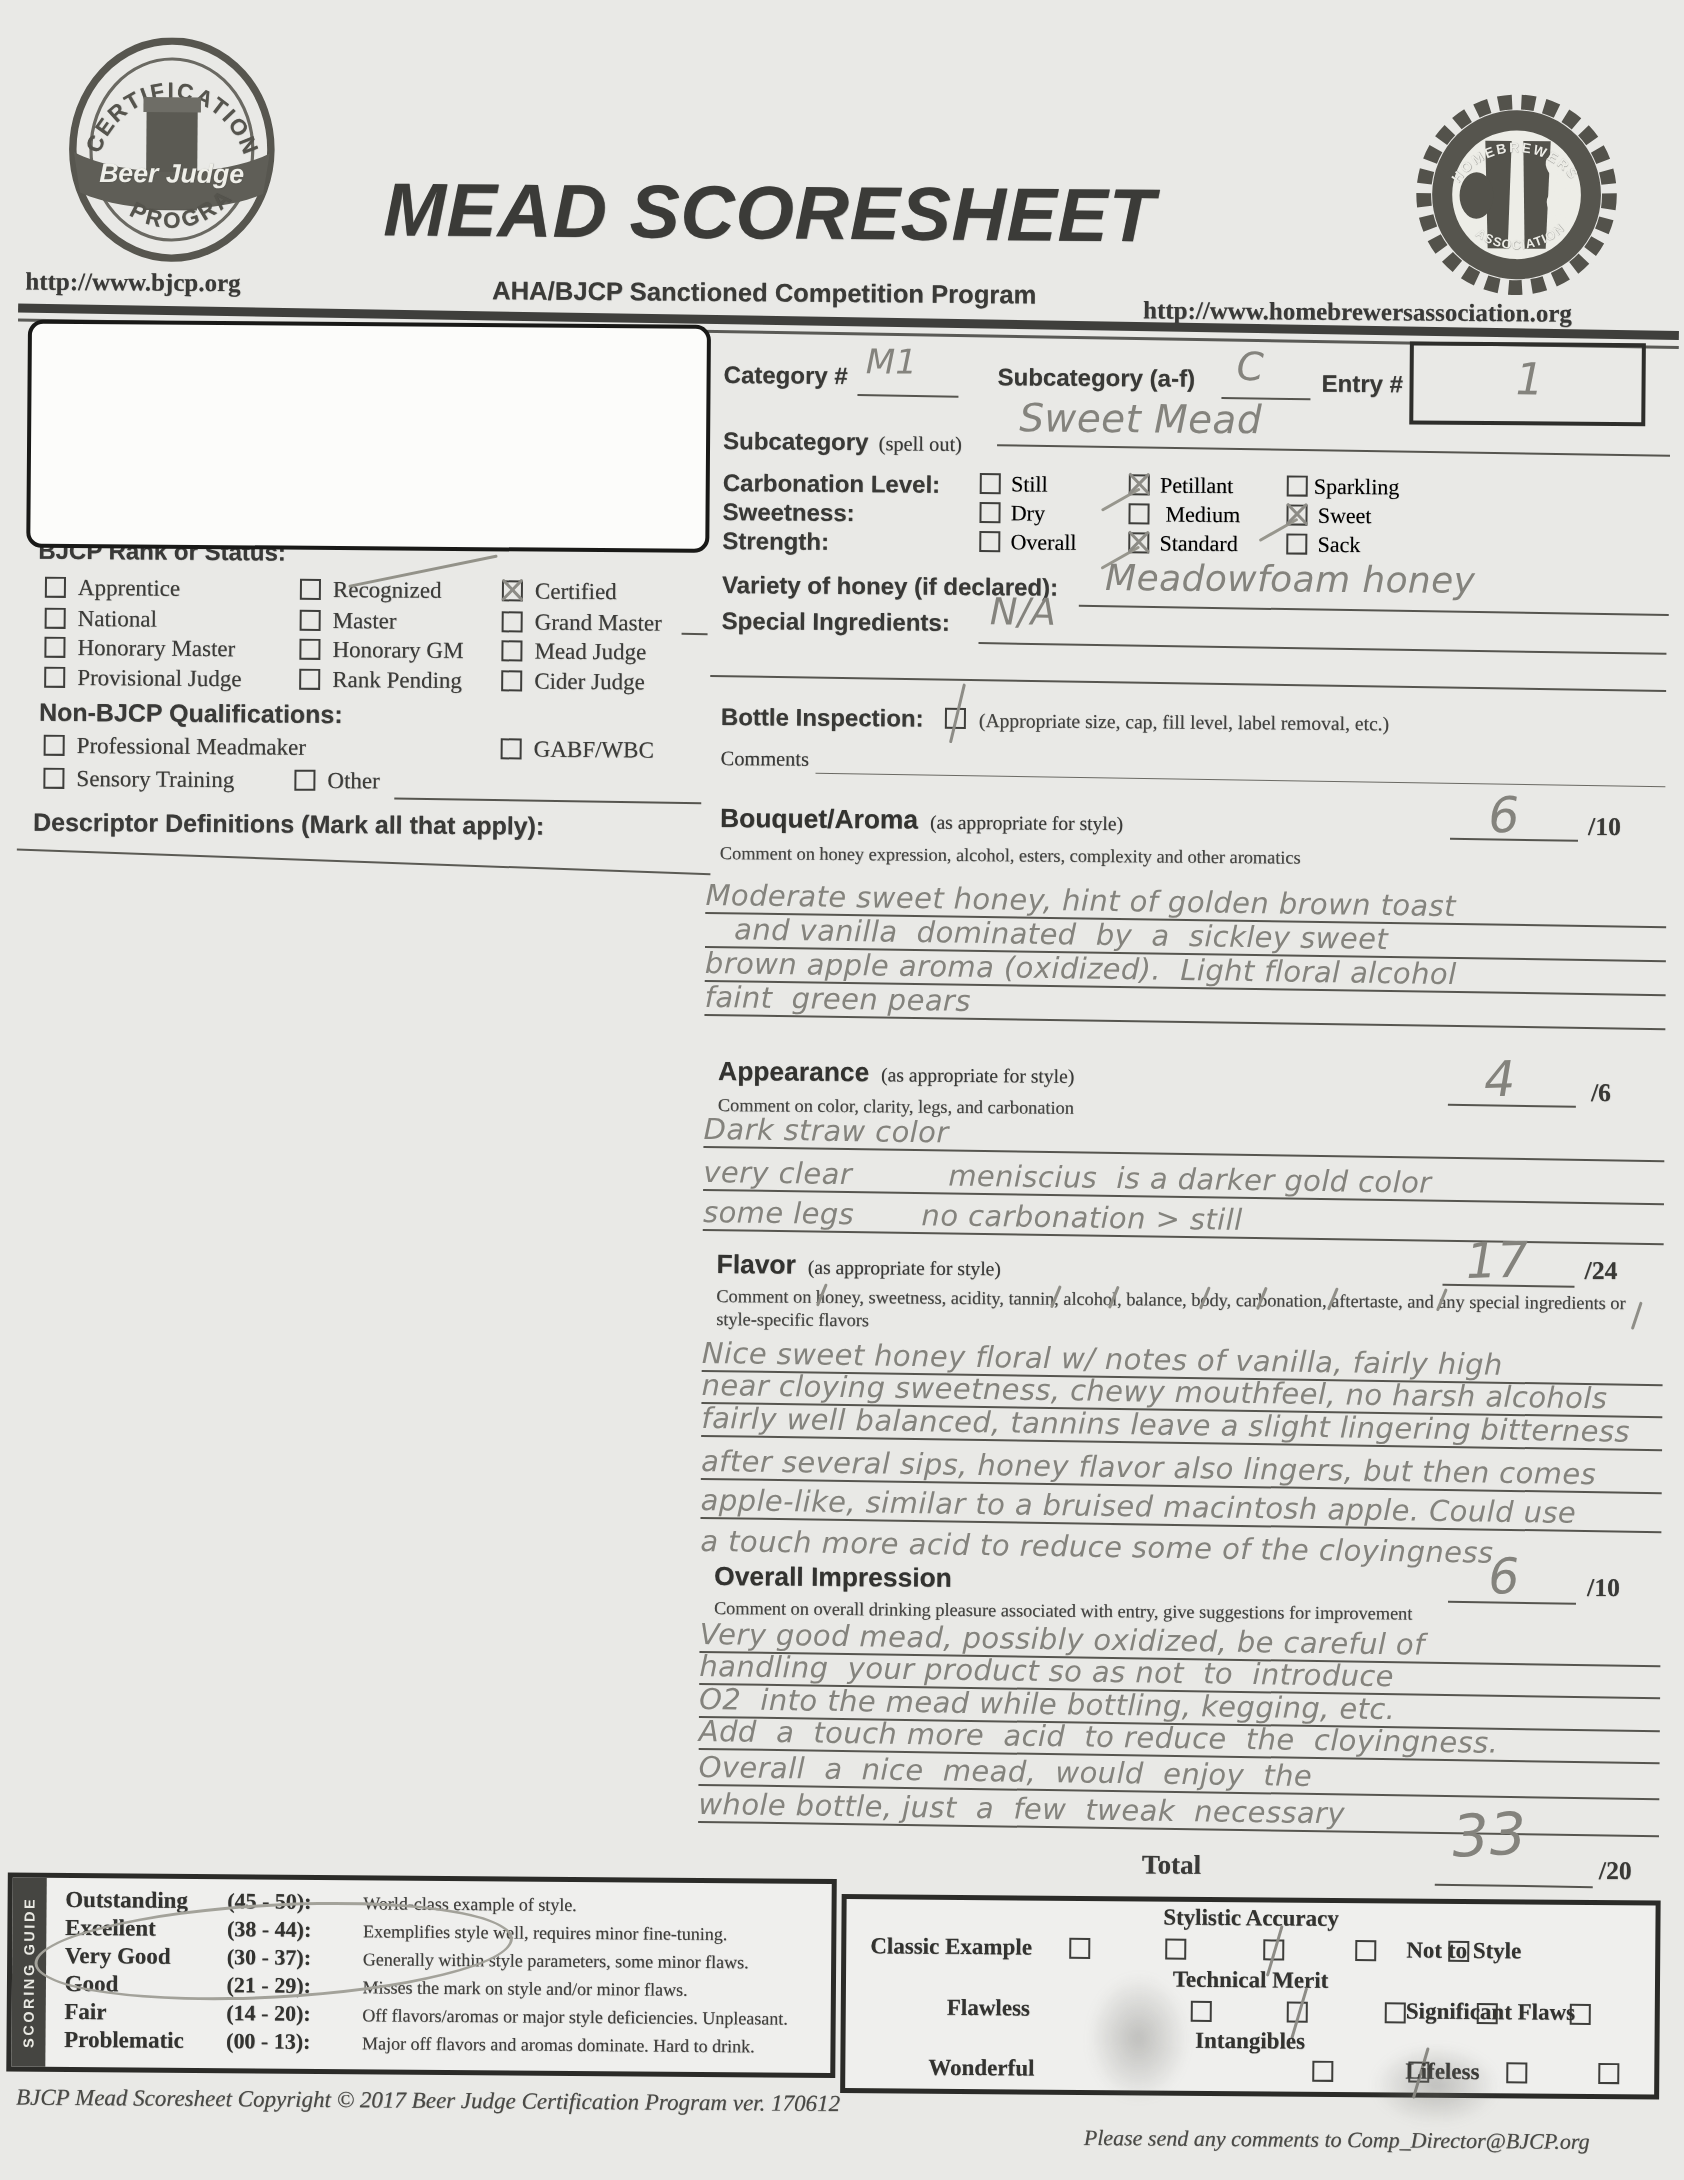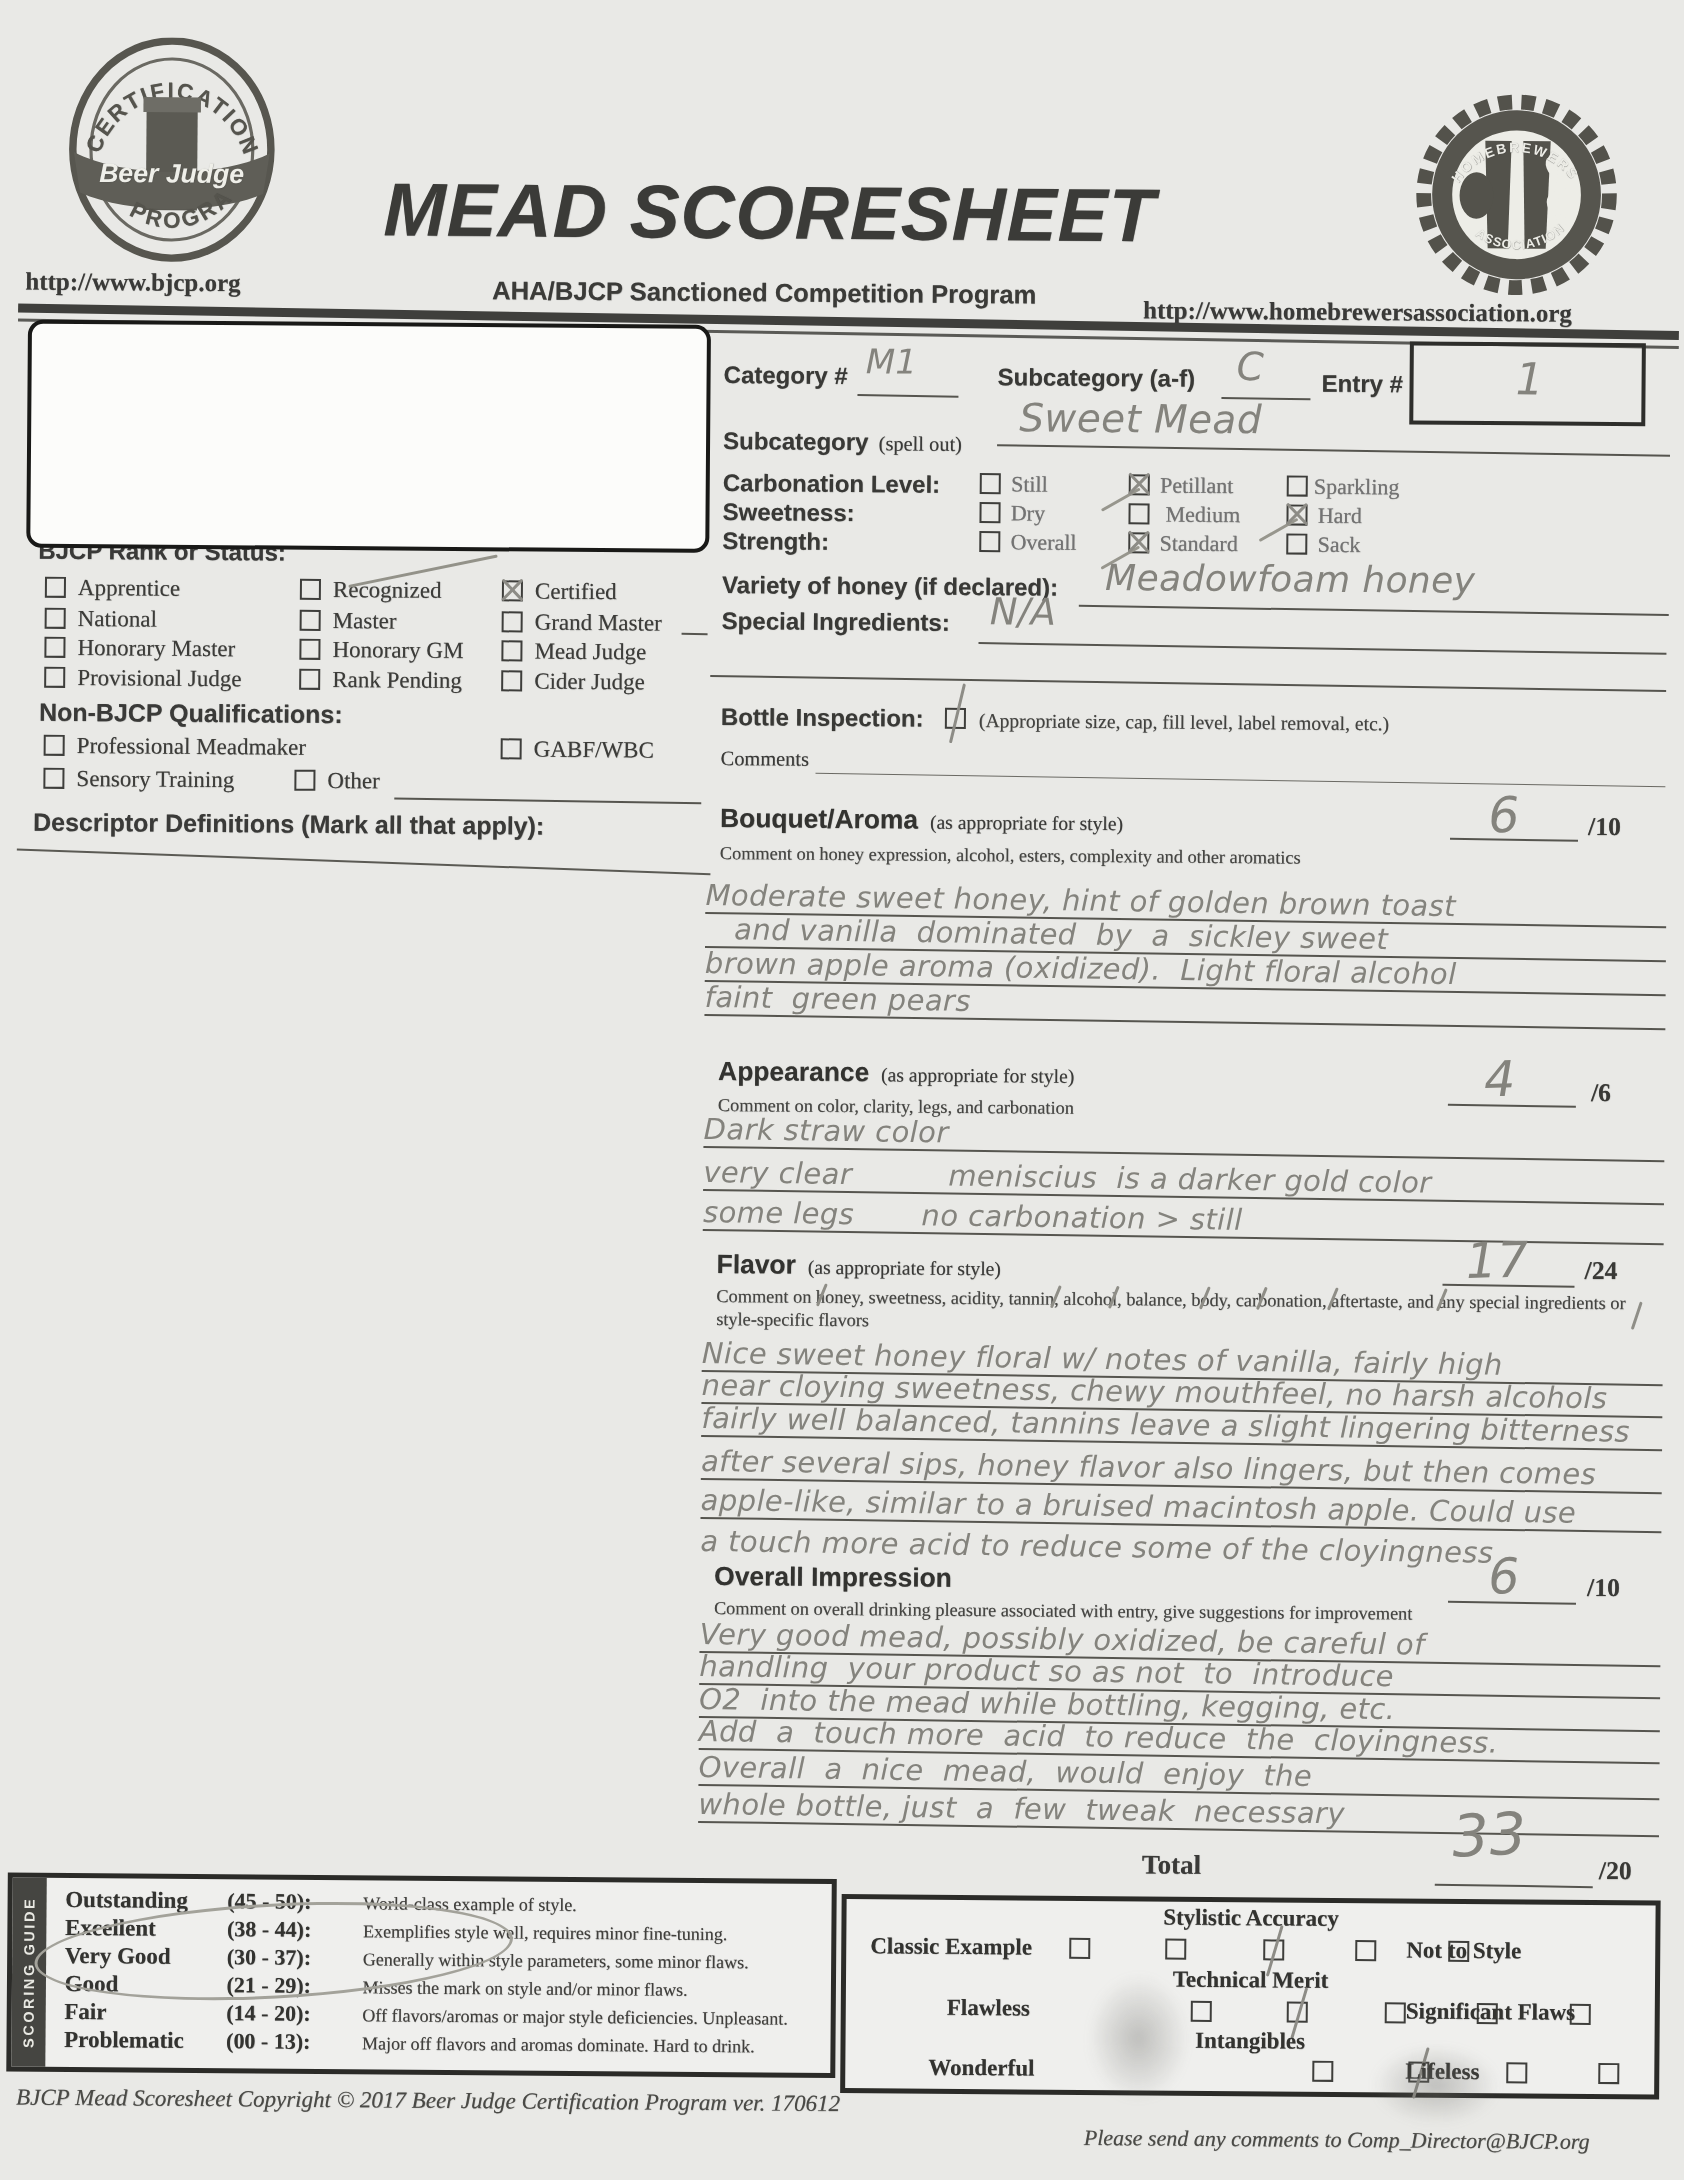--- a/index.html
+++ b/index.html
@@ -12,21 +12,21 @@
   .sans{font-family:"Liberation Sans",sans-serif}
   .serif{font-family:"Liberation Serif",serif}
   .b{font-weight:bold}
   .ital{font-style:italic}
   .center{text-align:center}
 
   
   .lblb{font-family:"Liberation Sans",sans-serif;font-weight:bold;font-size:24px;color:#393936}
   .h2{font-family:"Liberation Sans",sans-serif;font-weight:bold;font-size:26.4px;color:#333330}
   .hint{font-size:18.3px;line-height:23px;color:#454542}
-  .opt{font-size:22px;color:#737373}
+  .opt{font-size:22px;color:#000000}
   .rnk{font-size:23px;color:#3c3c39}
   .maxlbl{font-size:25.6px;font-weight:bold;color:#393936}
 
   
   .hw{font-family:"DejaVu Sans",sans-serif;font-style:italic;color:#84837d;
       white-space:pre;letter-spacing:0.4px;text-shadow:none}
   .score{font-size:49px;transform:rotate(-2deg)}
 
   
   .rule{position:absolute;height:0;border-bottom:2.6px solid #56554f;
@@ -178,21 +178,21 @@
 
   
   <div class="abs lblb" style="left:718px;top:470px">Carbonation Level:</div>
   <div class="abs" style="left:975px;top:470px"><span class="cb"></span><span class="opt" style="margin-left:10.2px">Still</span></div>
   <div class="abs" style="left:1124px;top:470px"><span class="cb checked"><span class="swoosh"></span></span><span class="opt" style="margin-left:10.2px">Petillant</span></div>
   <div class="abs" style="left:1282px;top:470px"><span class="cb"></span><span class="opt" style="margin-left:6px">Sparkling</span></div>
 
   <div class="abs lblb" style="left:718px;top:499px">Sweetness:</div>
   <div class="abs" style="left:975px;top:499px"><span class="cb"></span><span class="opt" style="margin-left:10.2px">Dry</span></div>
   <div class="abs" style="left:1124px;top:499px"><span class="cb"></span><span class="opt" style="margin-left:16px">Medium</span></div>
-  <div class="abs" style="left:1282px;top:499px"><span class="cb checked"><span class="swoosh"></span></span><span class="opt" style="margin-left:10.2px">Hard</span></div>
+  <div class="abs" style="left:1282px;top:499px"><span class="cb checked"><span class="swoosh"></span></span><span class="opt" style="margin-left:10.2px">Sweet</span></div>
 
   <div class="abs lblb" style="left:718px;top:528px">Strength:</div>
   <div class="abs" style="left:975px;top:528px"><span class="cb"></span><span class="opt" style="margin-left:10.2px">Overall</span></div>
   <div class="abs" style="left:1124px;top:528px"><span class="cb checked"><span class="swoosh"></span></span><span class="opt" style="margin-left:10.2px">Standard</span></div>
   <div class="abs" style="left:1282px;top:528px"><span class="cb"></span><span class="opt" style="margin-left:10.2px">Sack</span></div>
 
   
   <div class="abs lblb" style="left:718px;top:572px">Variety of honey (if declared):</div>
   <div class="abs hw" style="left:1101px;top:555px;font-size:36px">Meadowfoam honey</div>
   <div class="rule" style="left:1075px;top:603px;width:590px"></div>

